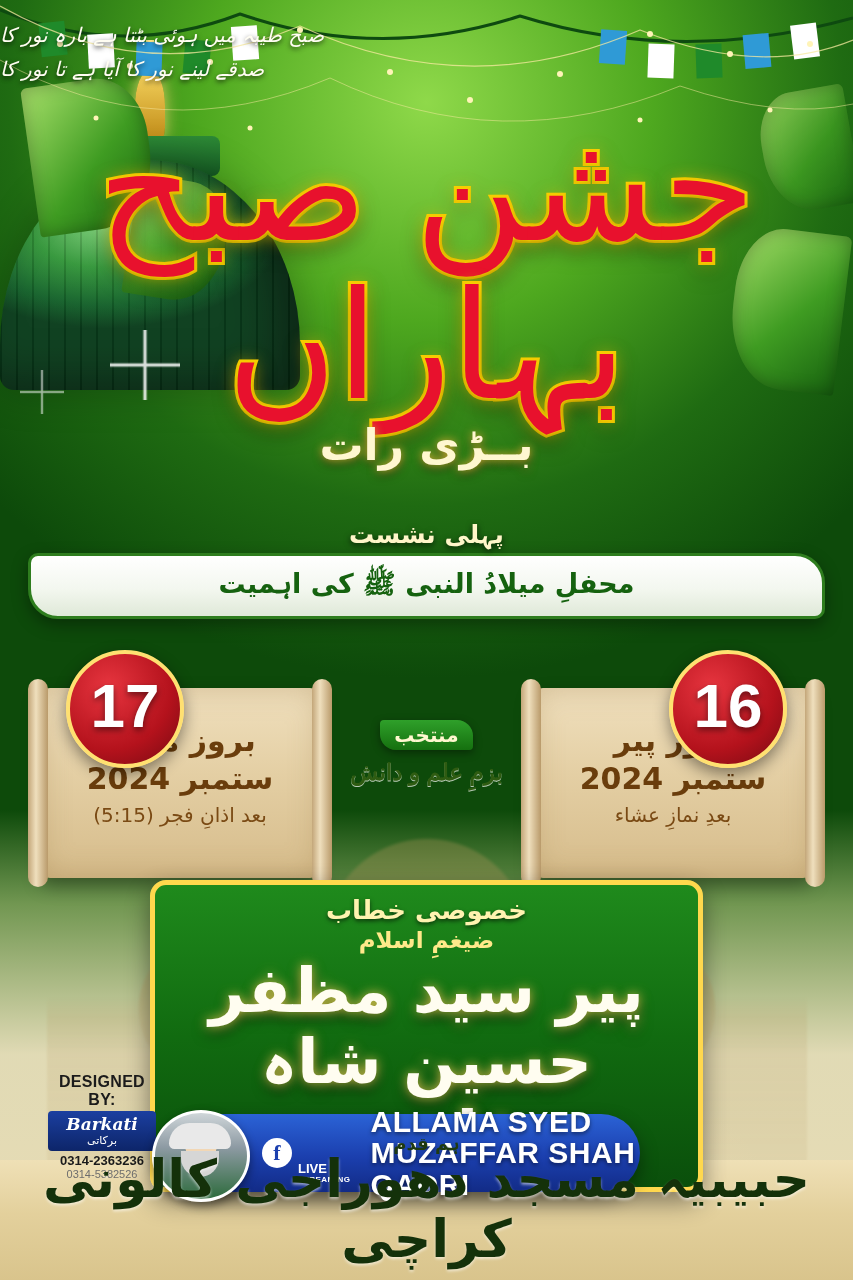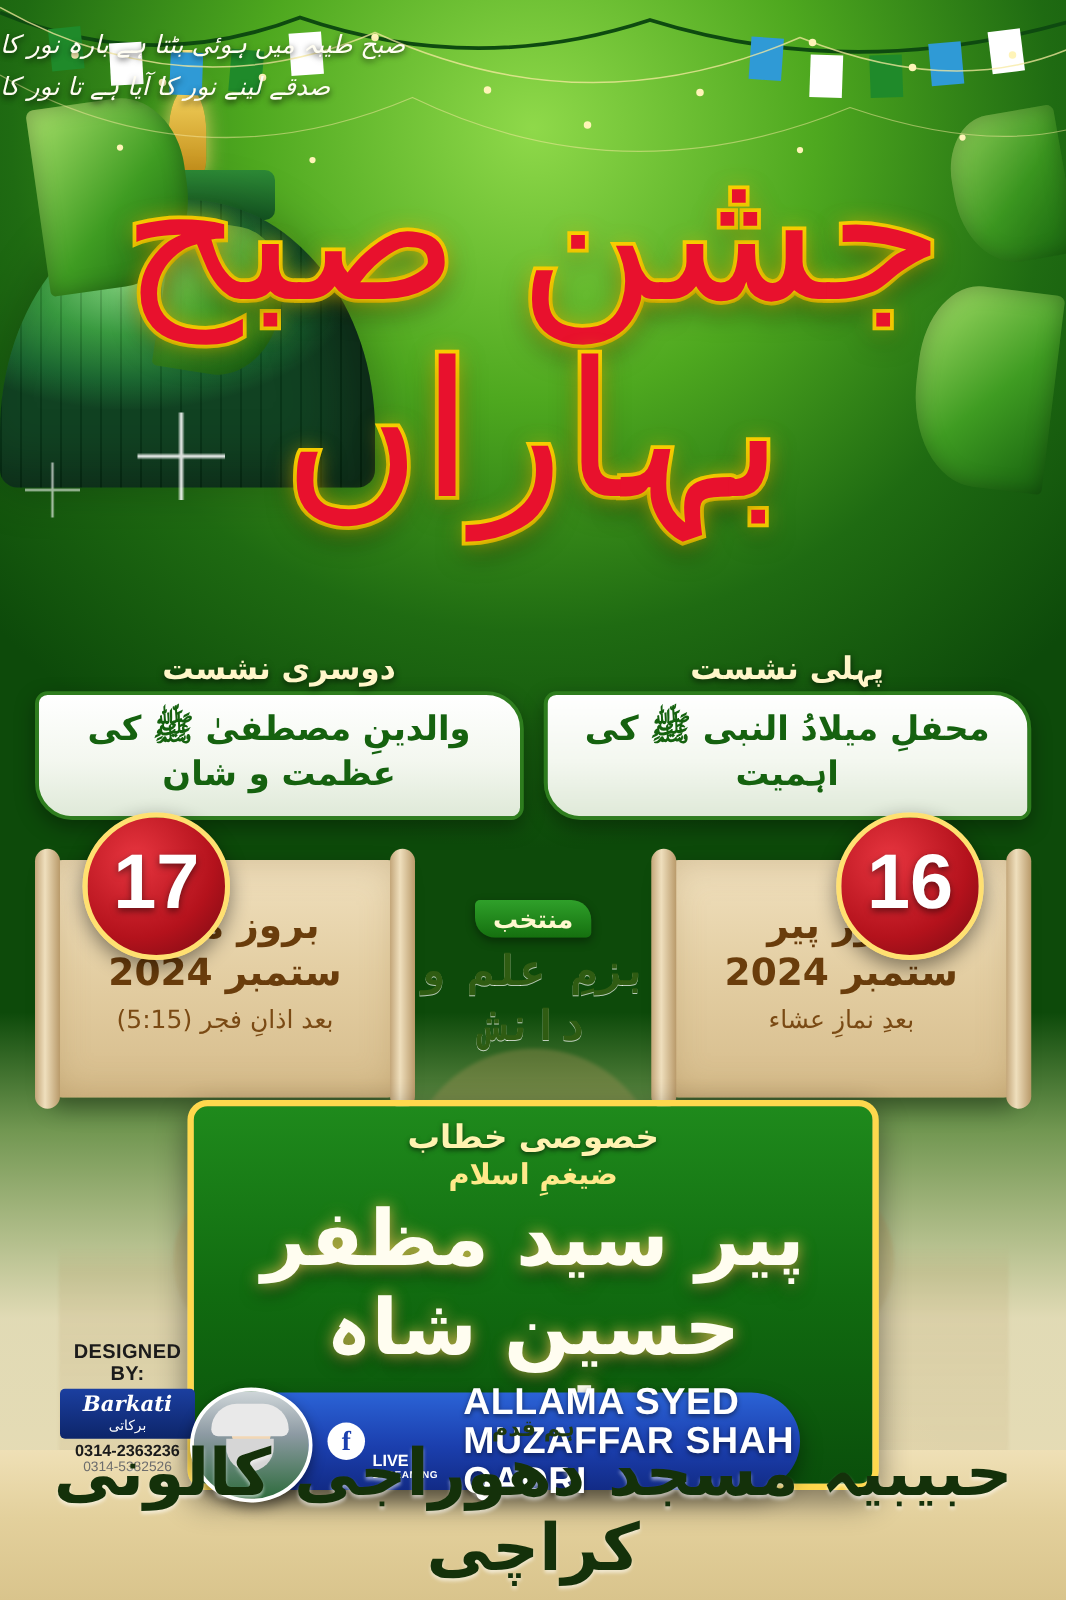--- a/index.html
+++ b/index.html
@@ -310,22 +310,22 @@
     color: #fff8cf;
     font-family: "DejaVu Sans", sans-serif;
     font-size: 20px;
     font-weight: bold;
     padding: 3px 14px;
     border-radius: 4px 16px 4px 16px;
     box-shadow: 0 3px 8px rgba(0,0,0,.4);
   }
   .bazm {
     margin-top: 8px;
-    font-family: Liberation Mono, monospace;
-    font-size: 34px;
+    font-family: Liberation Sans, sans-serif;
+    font-size: 23px;
     font-weight: bold;
     color: #2f5c12;
     line-height: 1.3;
     text-shadow: 0 1px 0 rgba(255,255,255,.7);
   }
 
   
   .speaker-panel {
     position: absolute;
     top: 880px;
@@ -544,35 +544,30 @@
     </svg>
   </div>
 
   <div class="couplet">
     <div class="line">صبح طیبہ میں ہوئی بٹتا ہے بارہ نور کا</div>
     <div class="line">صدقے لینے نور کا آیا ہے تا نور کا</div>
   </div>
 
   <div class="title-block">
     <div class="title-main">جشن صبح بہاراں</div>
+    <div class="title-sub">بــڑی رات</div>
   </div>
 
   <div class="sessions">
     <div class="session">
       <div class="session-tag">پہلی نشست</div>
       <div class="session-plate">
         <div class="session-text">محفلِ میلادُ النبی ﷺ کی اہمیت</div>
       </div>
     </div>
-    <div class="session">
-      <div class="session-tag">دوسری نشست</div>
-      <div class="session-plate">
-        <div class="session-text">والدینِ مصطفیٰ ﷺ کی عظمت و شان</div>
-      </div>
-    </div>
   </div>
 
   <div class="scrolls">
 
     <div class="scroll scroll-right">
       <div class="scroll-inner">
         <div class="scroll-month">بروز پیر</div>
         <div class="scroll-month">ستمبر 2024</div>
         <div class="scroll-note">بعدِ نمازِ عشاء</div>
       </div>

